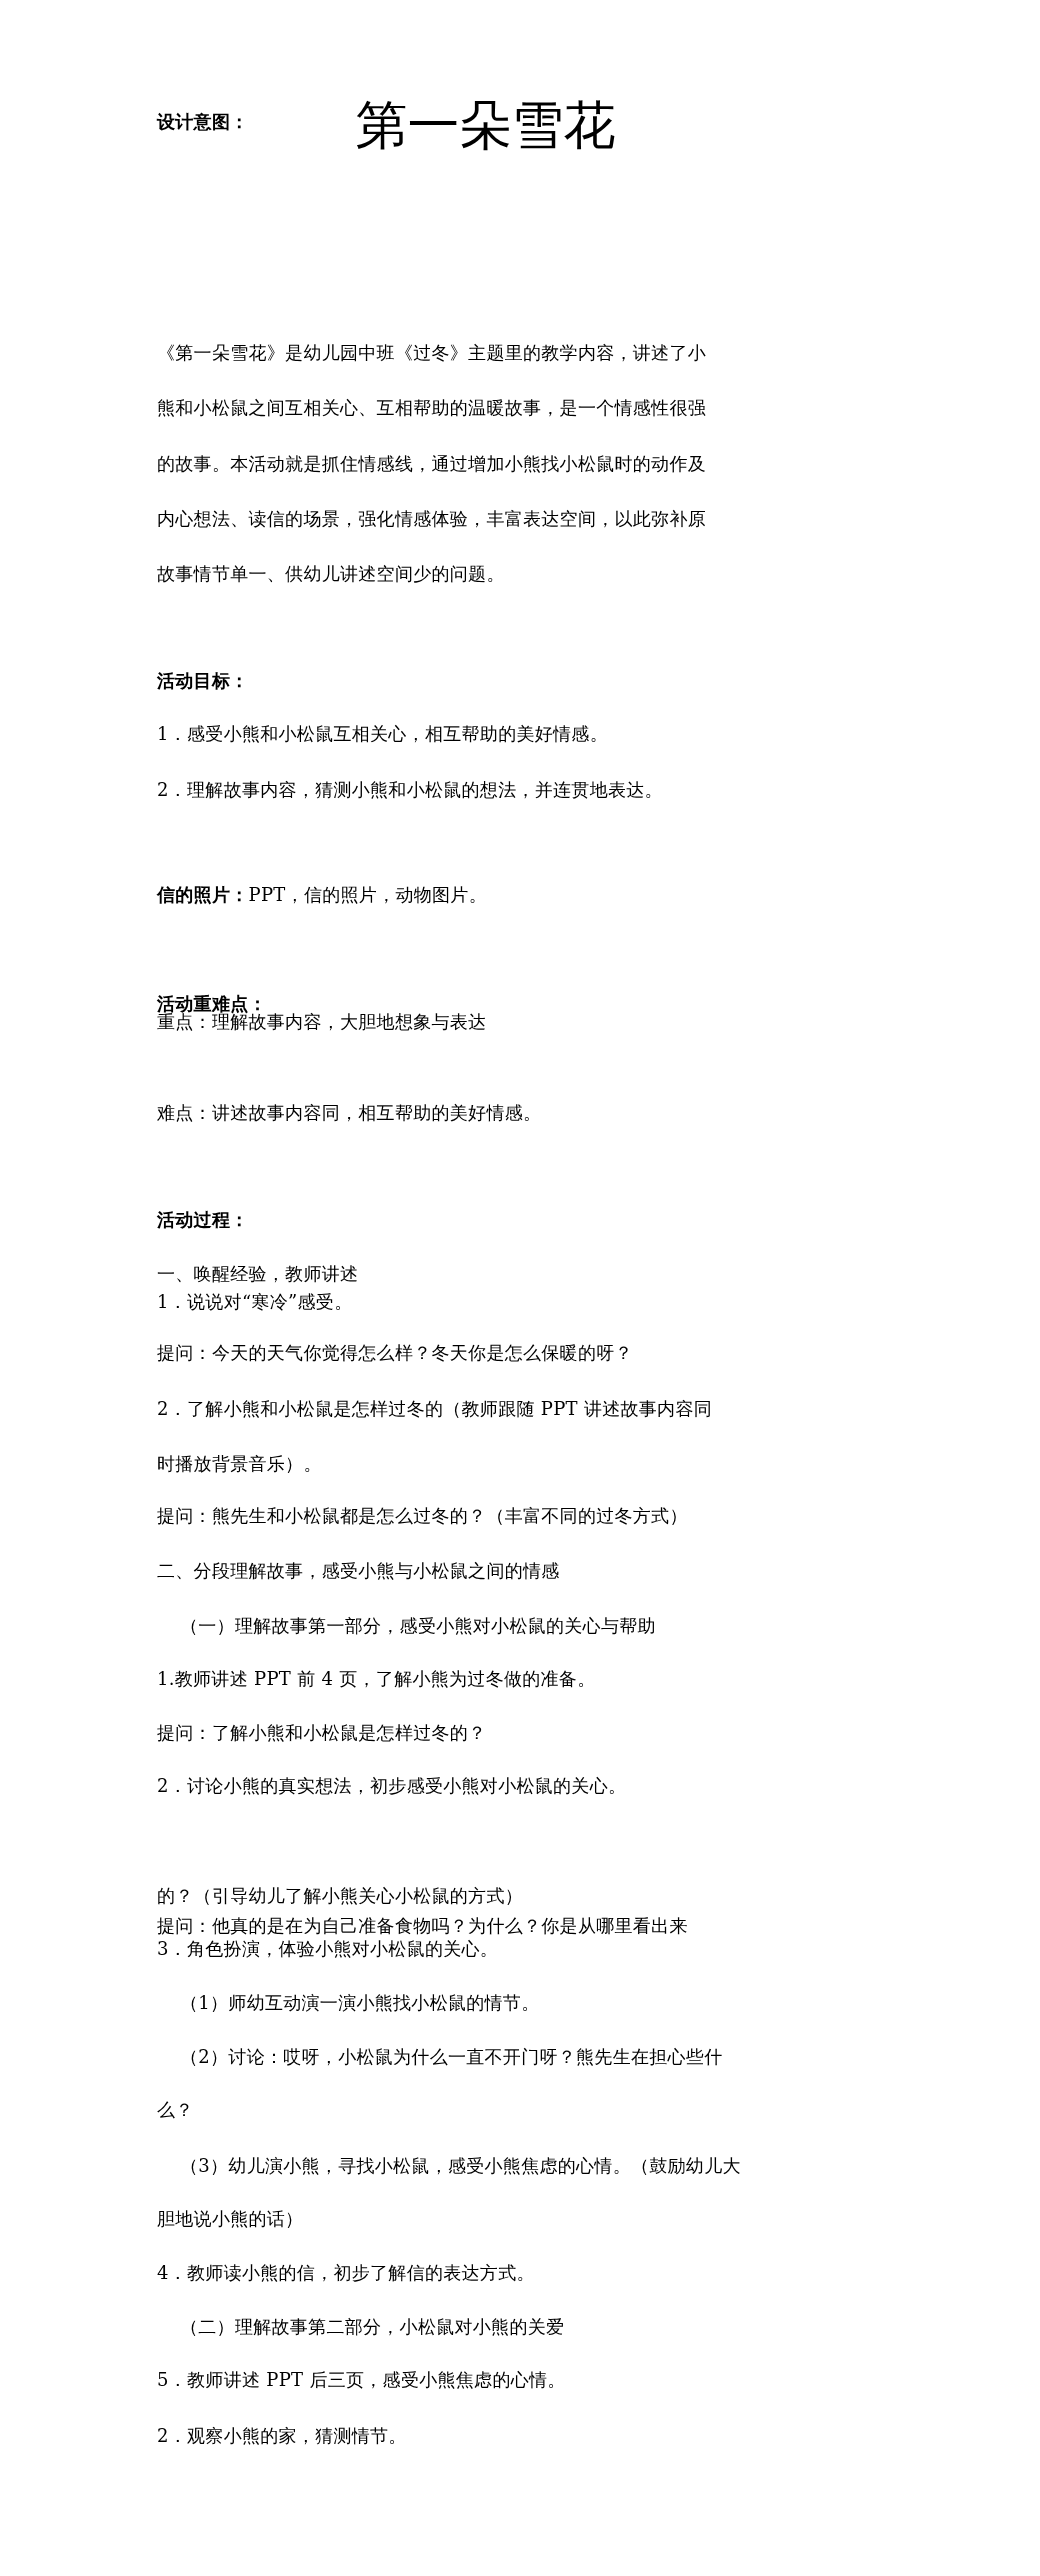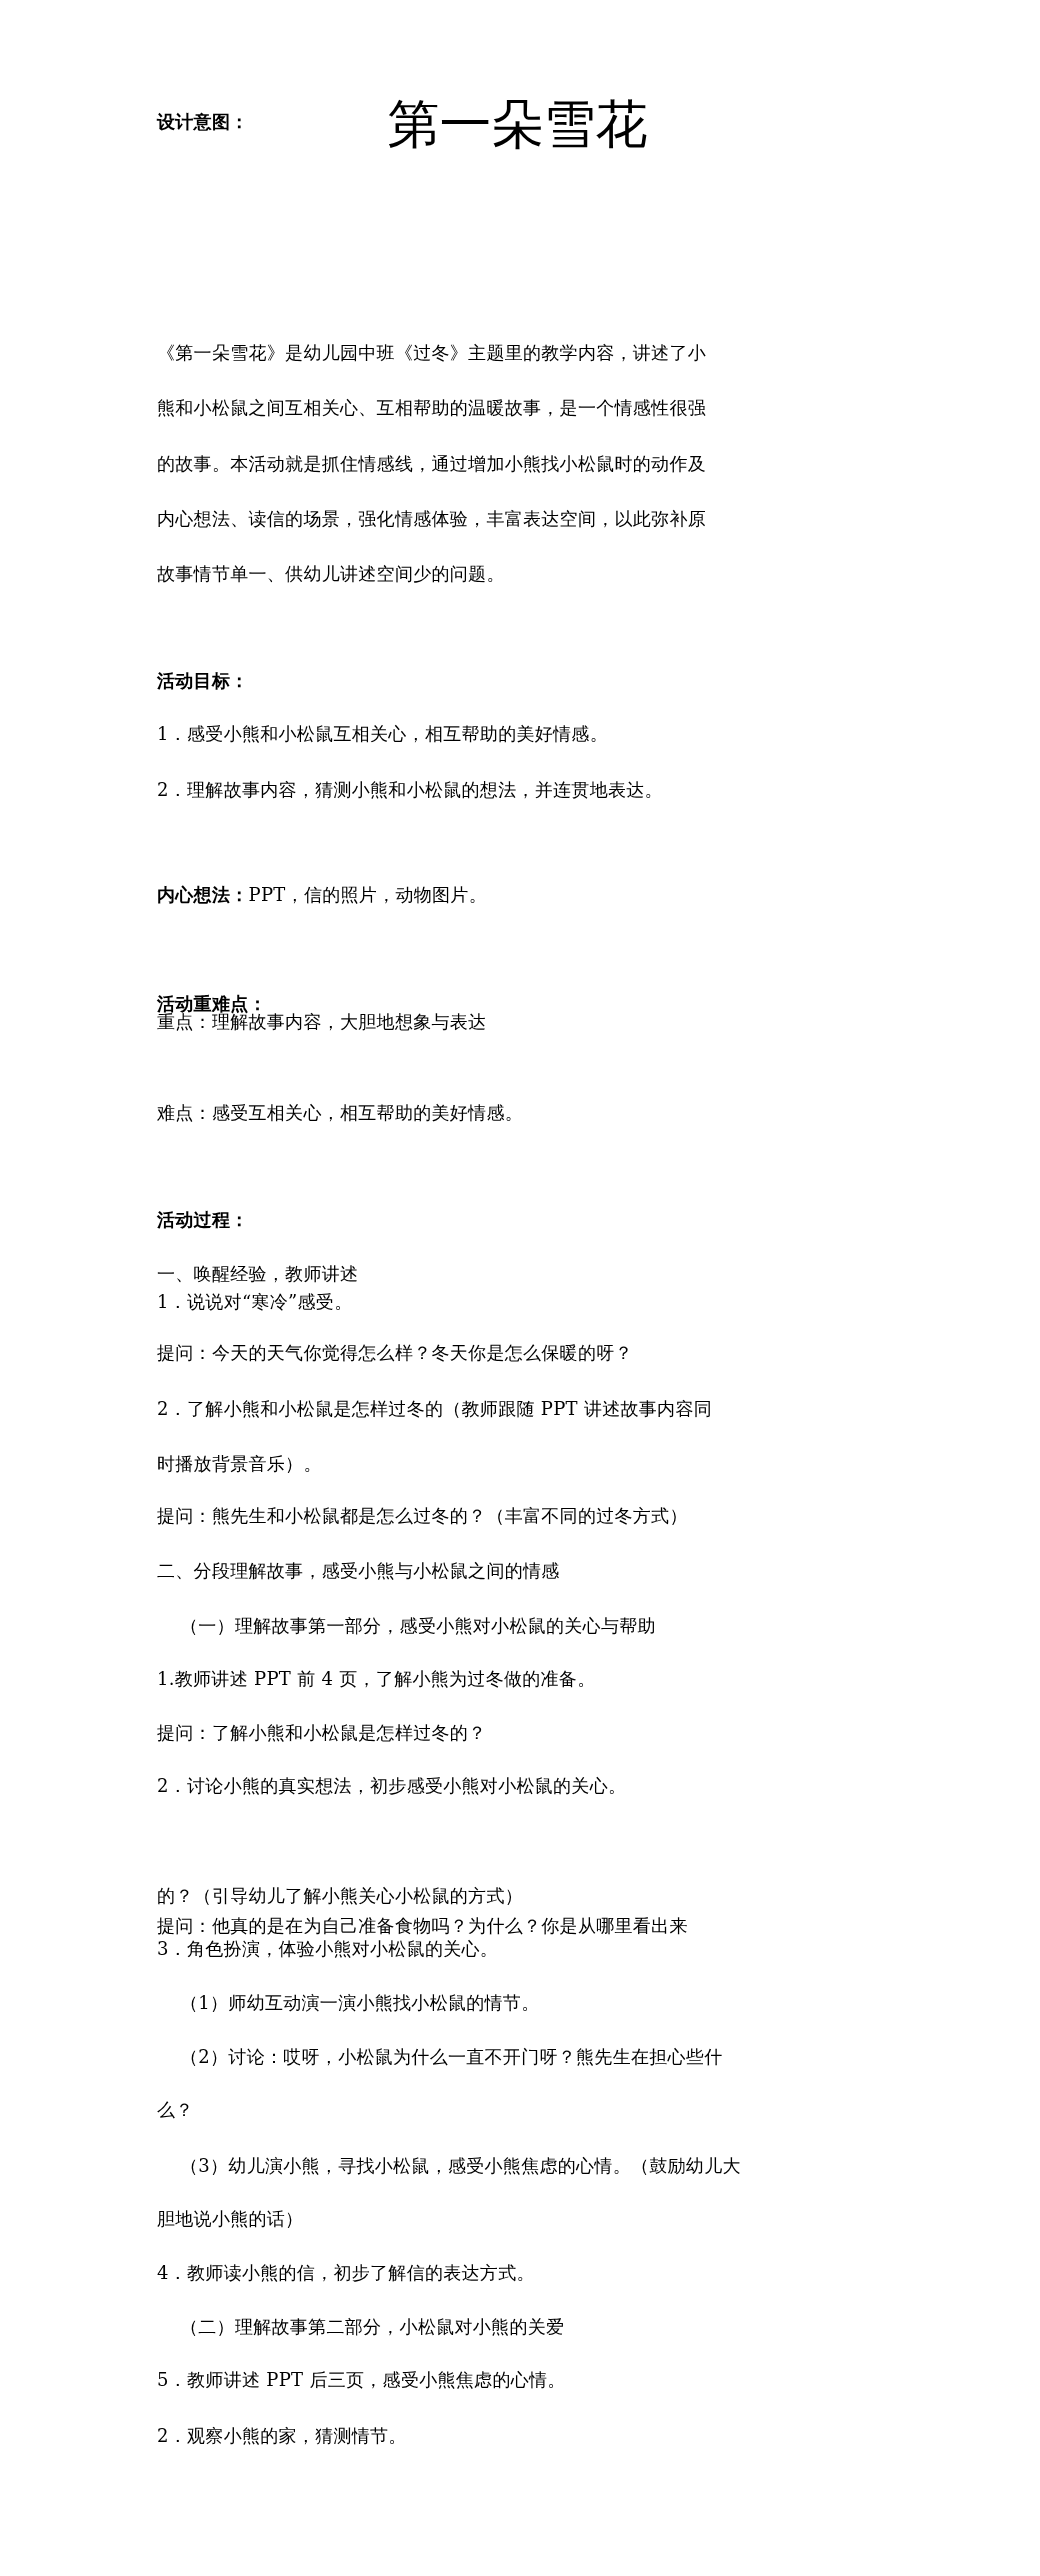--- a/index.html
+++ b/index.html
@@ -1,19 +1,19 @@
 <!DOCTYPE html>
 <html style="font-size:10.5px"><head>
 <meta charset="utf-8">
 <style>
   html, body { margin: 0; padding: 0; background: #ffffff; }
   body { width: 1041px; height: 2576px; position: relative; overflow: hidden;
          font-family: "DejaVu Serif", "Liberation Serif", serif; color: #000; }
   .title { position: absolute; left: 0; width: 971px; top: 92px; text-align: center;
-           font-size: 52px; line-height: 66px; font-family: Liberation Serif, serif; margin-left: 32px; }
+           font-size: 52px; line-height: 66px; font-family: Liberation Sans, sans-serif; }
   .line { position: absolute; left: 157px; width: 728px; font-size: 18px; line-height: 29px;
           white-space: nowrap; letter-spacing: 0.3px; }
   .line.heading { font-family: "DejaVu Sans", "Liberation Sans", sans-serif; font-weight: bold; }
   .line.indent { left: 180px; }
 </style>
 </head>
 <body>
 
 <div class="title">第一朵雪花</div>
 
@@ -26,27 +26,27 @@
   <div class="line" style="top:559px">故事情节单一、供幼儿讲述空间少的问题。</div>
 </div>
 
 <div>
   <div class="line heading" style="top:666px">活动目标：</div>
   <div class="line" style="top:719px">1．感受小熊和小松鼠互相关心，相互帮助的美好情感。</div>
   <div class="line" style="top:775px">2．理解故事内容，猜测小熊和小松鼠的想法，并连贯地表达。</div>
 </div>
 
 <div class="line" style="top:880px">
-  <span class="heading" style="font-family:'DejaVu Sans','Liberation Sans',sans-serif;font-weight:bold">内心想法：</span><span>PPT，信的照片，动物图片。</span>
+  <span class="heading" style="font-family:'DejaVu Sans','Liberation Sans',sans-serif;font-weight:bold">信的照片：</span><span>PPT，信的照片，动物图片。</span>
 </div>
 
 <div>
   <div class="line heading" style="top:989px">活动重难点：</div>
   <div class="line" style="top:1007px">重点：理解故事内容，大胆地想象与表达</div>
-  <div class="line" style="top:1098px">难点：感受互相关心，相互帮助的美好情感。</div>
+  <div class="line" style="top:1098px">难点：讲述故事内容同，相互帮助的美好情感。</div>
 </div>
 
 <div>
   <div class="line heading" style="top:1205px">活动过程：</div>
   <div class="line" style="top:1259px">一、唤醒经验，教师讲述</div>
   <div class="line" style="top:1287px">1．说说对“寒冷”感受。</div>
   <div class="line" style="top:1338px">提问：今天的天气你觉得怎么样？冬天你是怎么保暖的呀？</div>
   <div class="line" style="top:1394px">2．了解小熊和小松鼠是怎样过冬的（教师跟随 PPT 讲述故事内容同</div>
   <div class="line" style="top:1449px">时播放背景音乐）。</div>
   <div class="line" style="top:1501px">提问：熊先生和小松鼠都是怎么过冬的？（丰富不同的过冬方式）</div>

